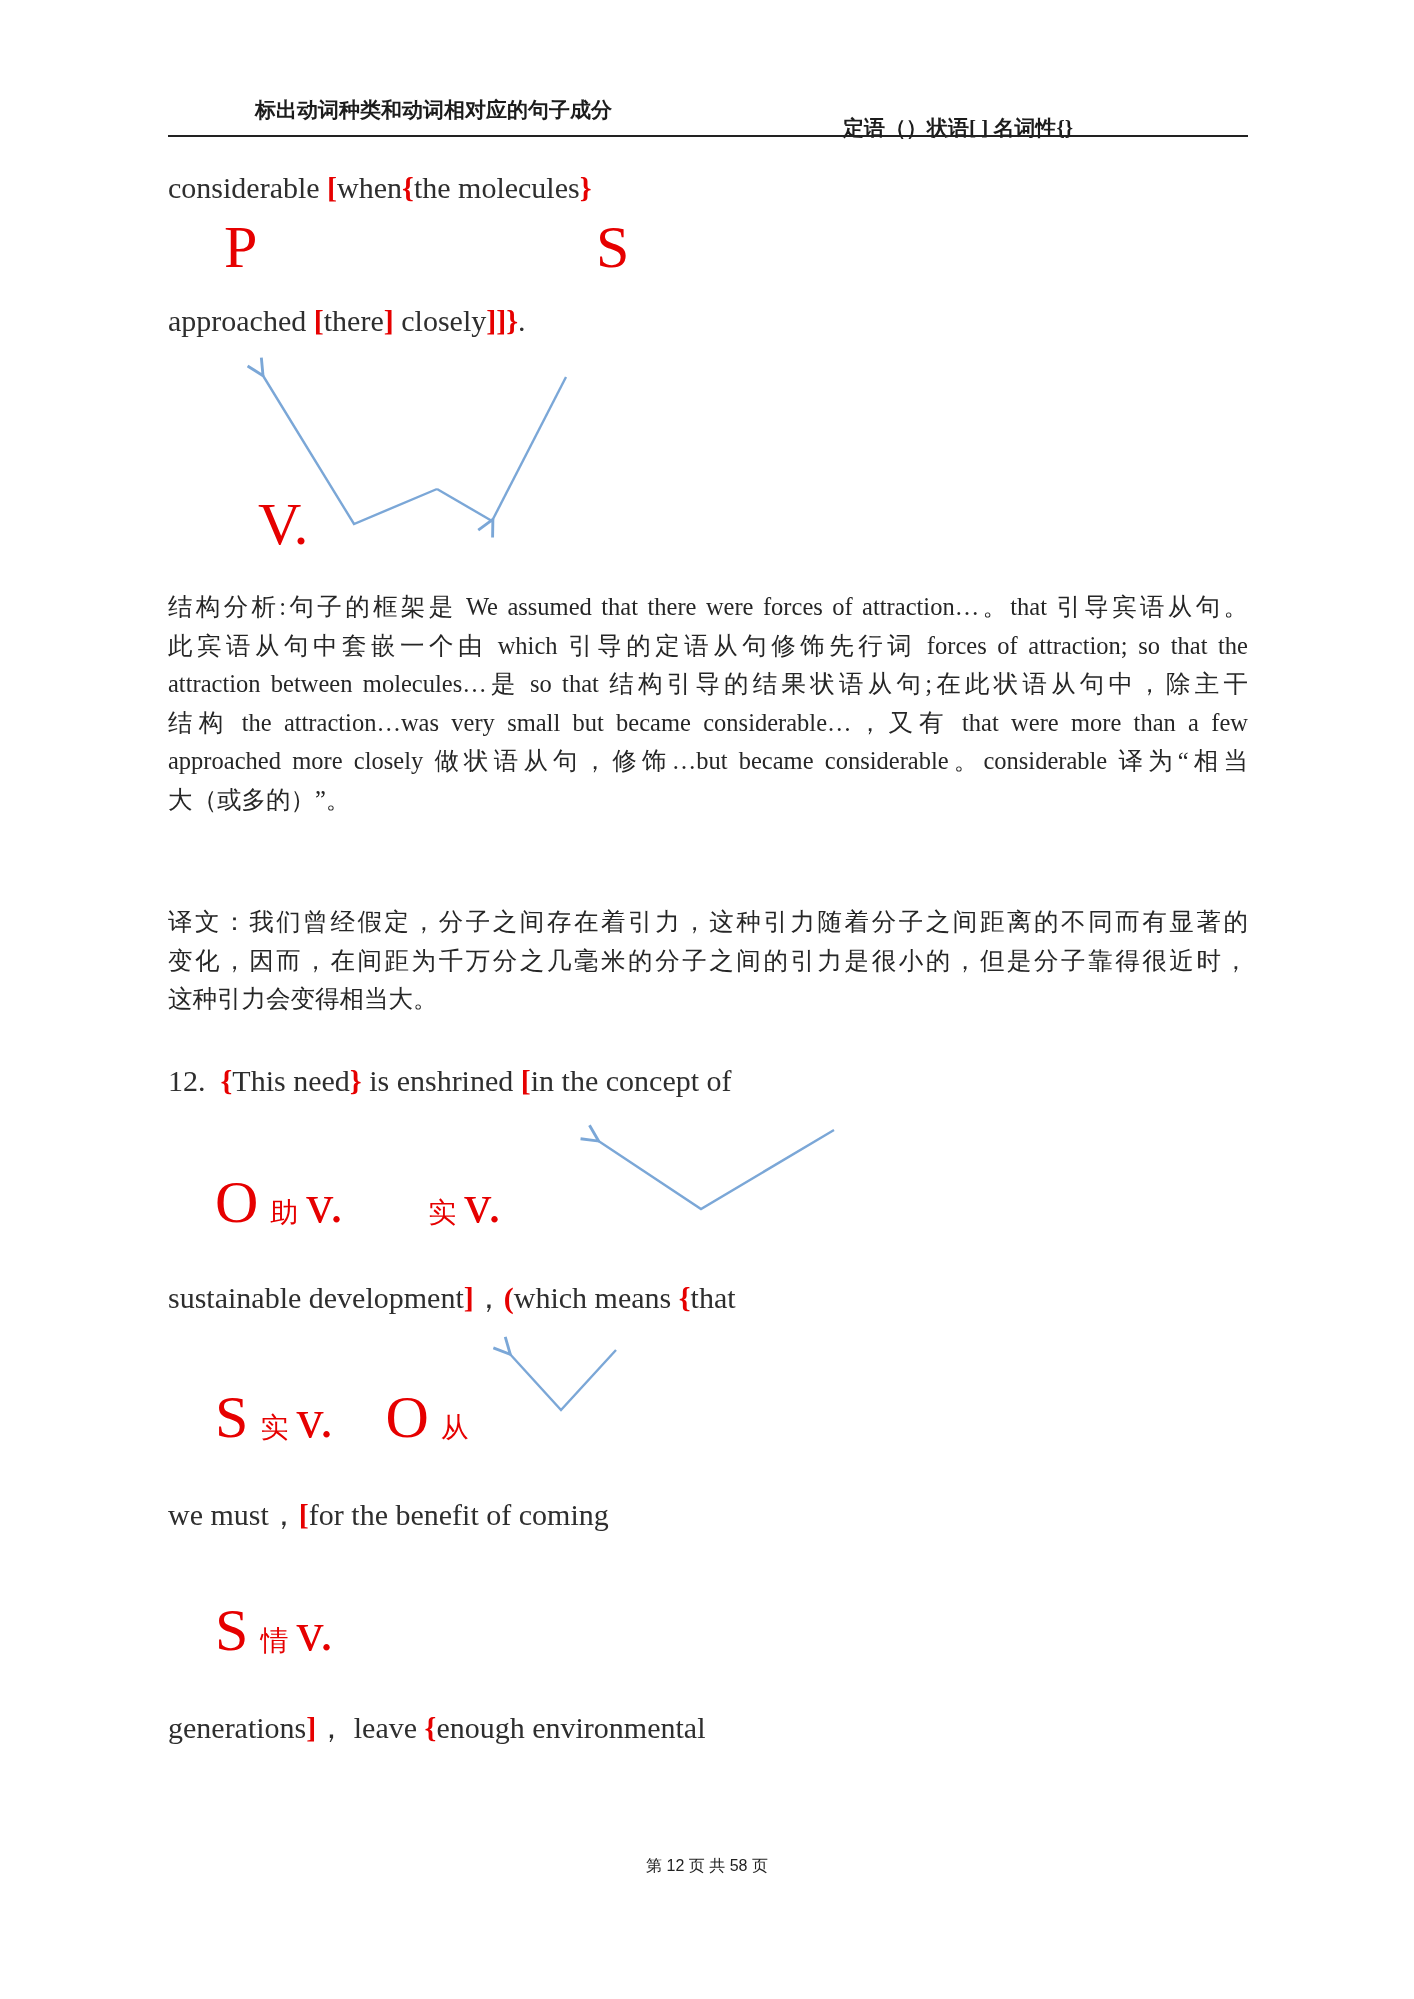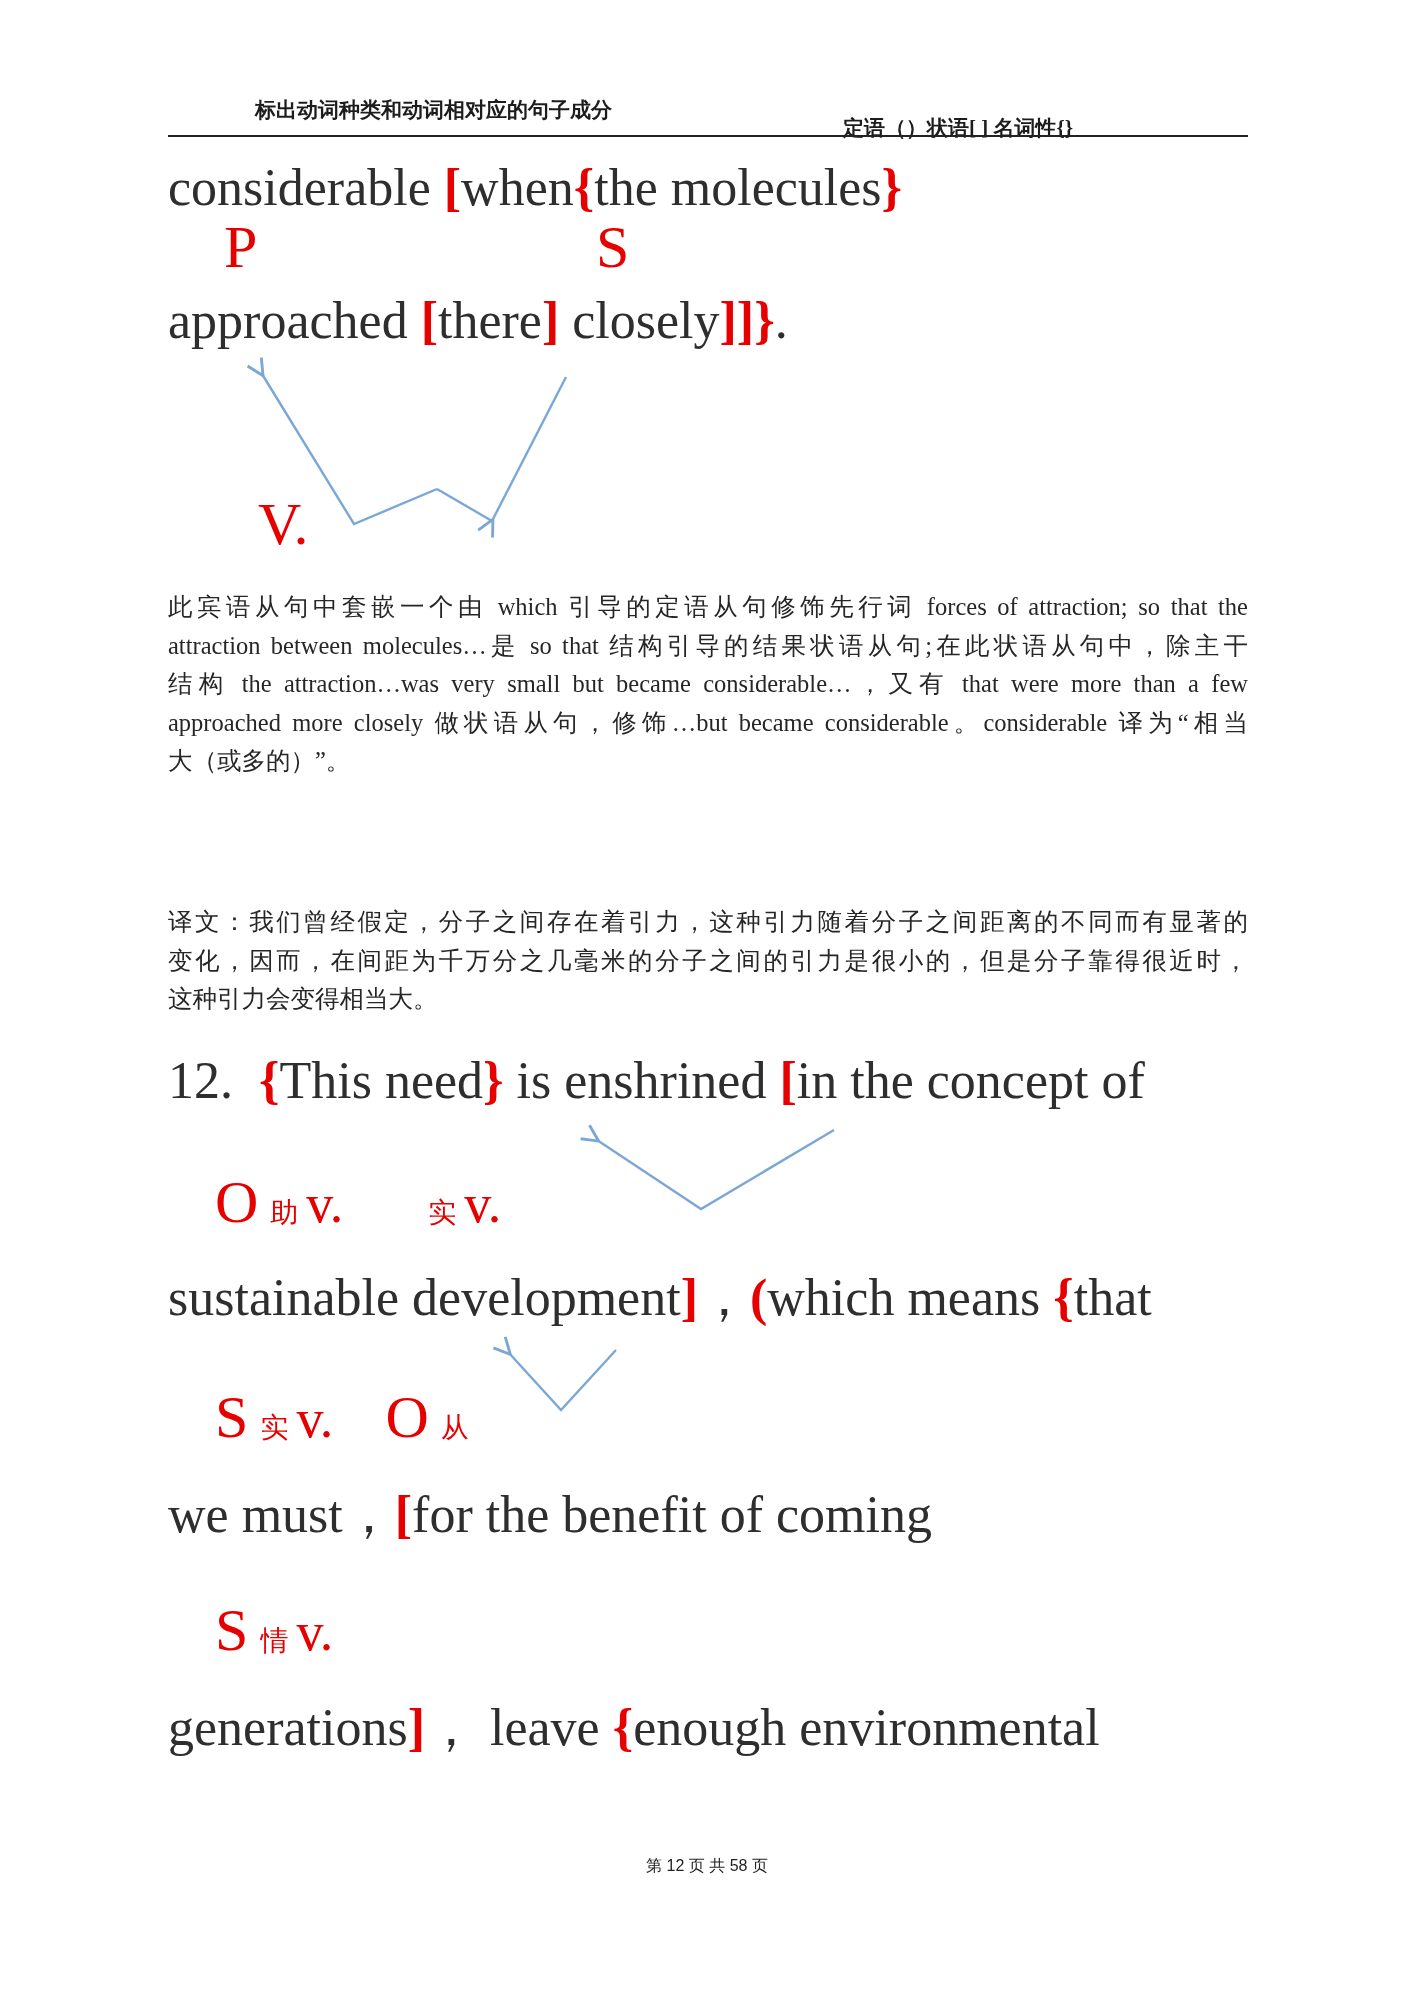--- a/index.html
+++ b/index.html
@@ -25,21 +25,21 @@
     position:absolute;left:843px;top:96px;
     font-size:21px;font-weight:bold;color:#1c1c1c;white-space:pre;margin-top:18px;
   }
   .hdr-rule{
     position:absolute;left:168px;top:135px;width:1080px;height:2px;
     background:#222222;
   }
   
   .bigline{
     position:absolute;left:168px;
-    font-size:52px;line-height:56px;
+    font-size:30px;line-height:56px;
     white-space:pre;color:var(--ink);
   }
   .sp-k{color:var(--ink);}
   .sp-r{color:var(--red);font-weight:bold;}
   
   .lbl{
     position:absolute;color:var(--red);
     font-size:60px;line-height:64px;white-space:pre;
   }
   .lblrow{
@@ -83,20 +83,21 @@
   <div class="bigline" style="top:160px"><span class="sp-k">considerable </span><span class="sp-r">[</span><span class="sp-k">when</span><span class="sp-r">{</span><span class="sp-k">the molecules</span><span class="sp-r">}</span></div>
 
   <div class="lbl" style="left:224px;top:215px">P</div>
   <div class="lbl" style="left:596px;top:215px">S</div>
 
   <div class="bigline" style="top:293px"><span class="sp-k">approached </span><span class="sp-r">[</span><span class="sp-k">there</span><span class="sp-r">]</span><span class="sp-k"> closely</span><span class="sp-r">]]}</span><span class="sp-k">.</span></div>
 
   <div class="lbl" style="left:258px;top:492px">V.</div>
 
   <div class="para" style="top:588px">
+      <div class="para-line">结构分析:句子的框架是 We assumed that there were forces of attraction…。that 引导宾语从句。</div>
       <div class="para-line">此宾语从句中套嵌一个由 which 引导的定语从句修饰先行词 forces of attraction; so that the</div>
       <div class="para-line">attraction between molecules…是 so that 结构引导的结果状语从句;在此状语从句中，除主干</div>
       <div class="para-line">结构 the attraction…was very small but became considerable…，又有 that were more than a few</div>
       <div class="para-line">approached more closely 做状语从句，修饰…but became considerable。considerable 译为“相当</div>
       <div class="para-line">大（或多的）”。</div>
     </div>
 
   <div class="para" style="top:903px">
       <div class="para-line">译文：我们曾经假定，分子之间存在着引力，这种引力随着分子之间距离的不同而有显著的</div>
       <div class="para-line">变化，因而，在间距为千万分之几毫米的分子之间的引力是很小的，但是分子靠得很近时，</div>

